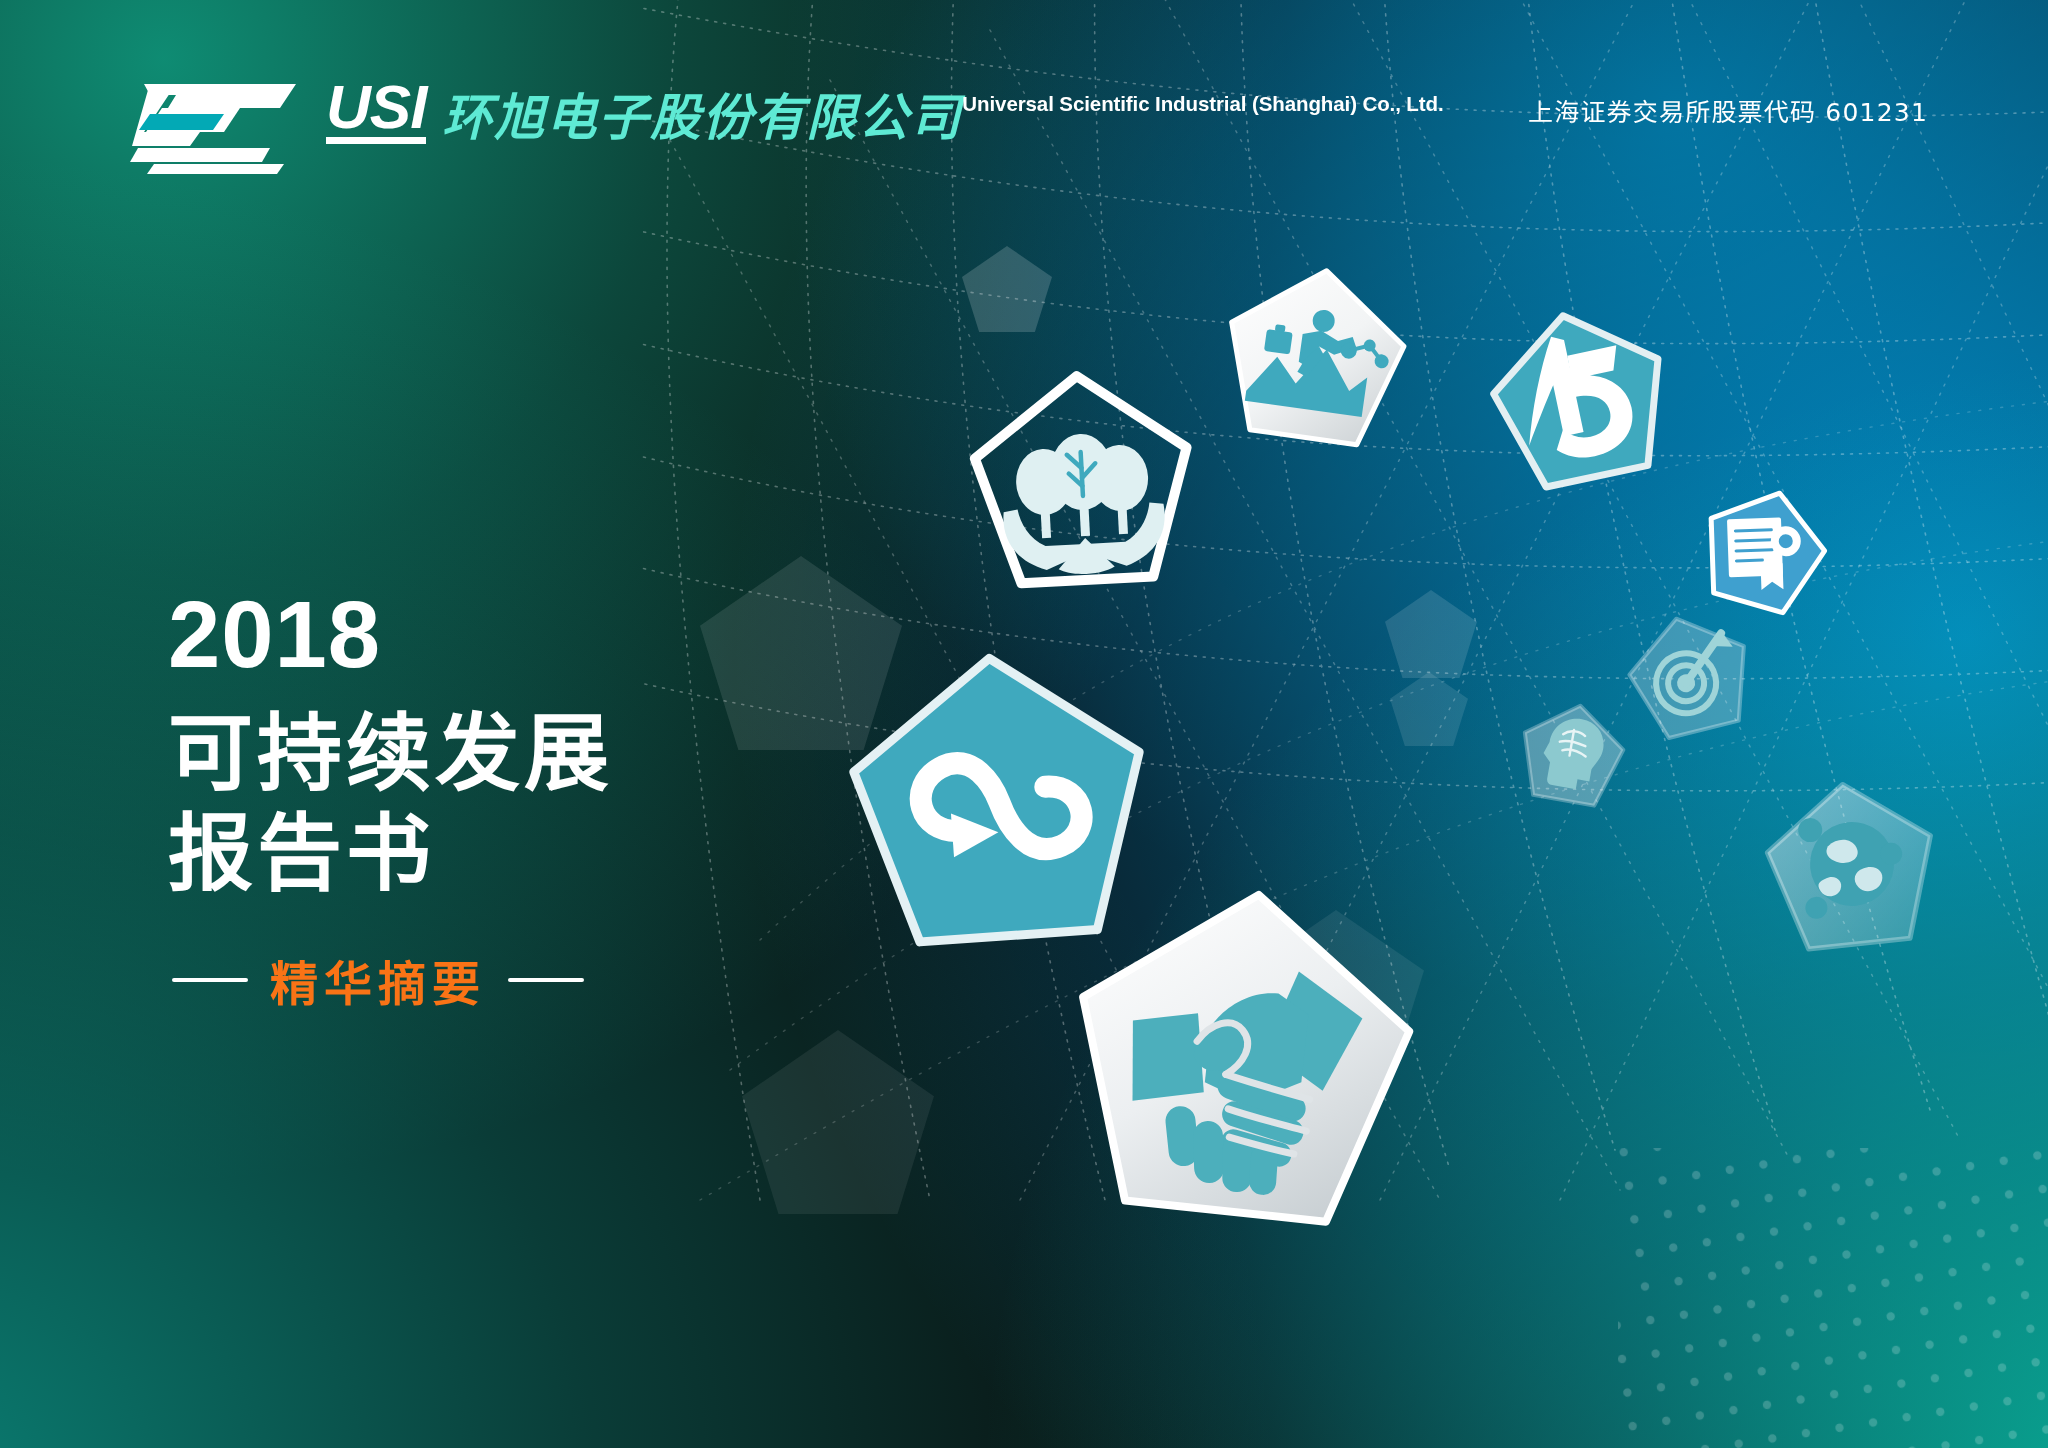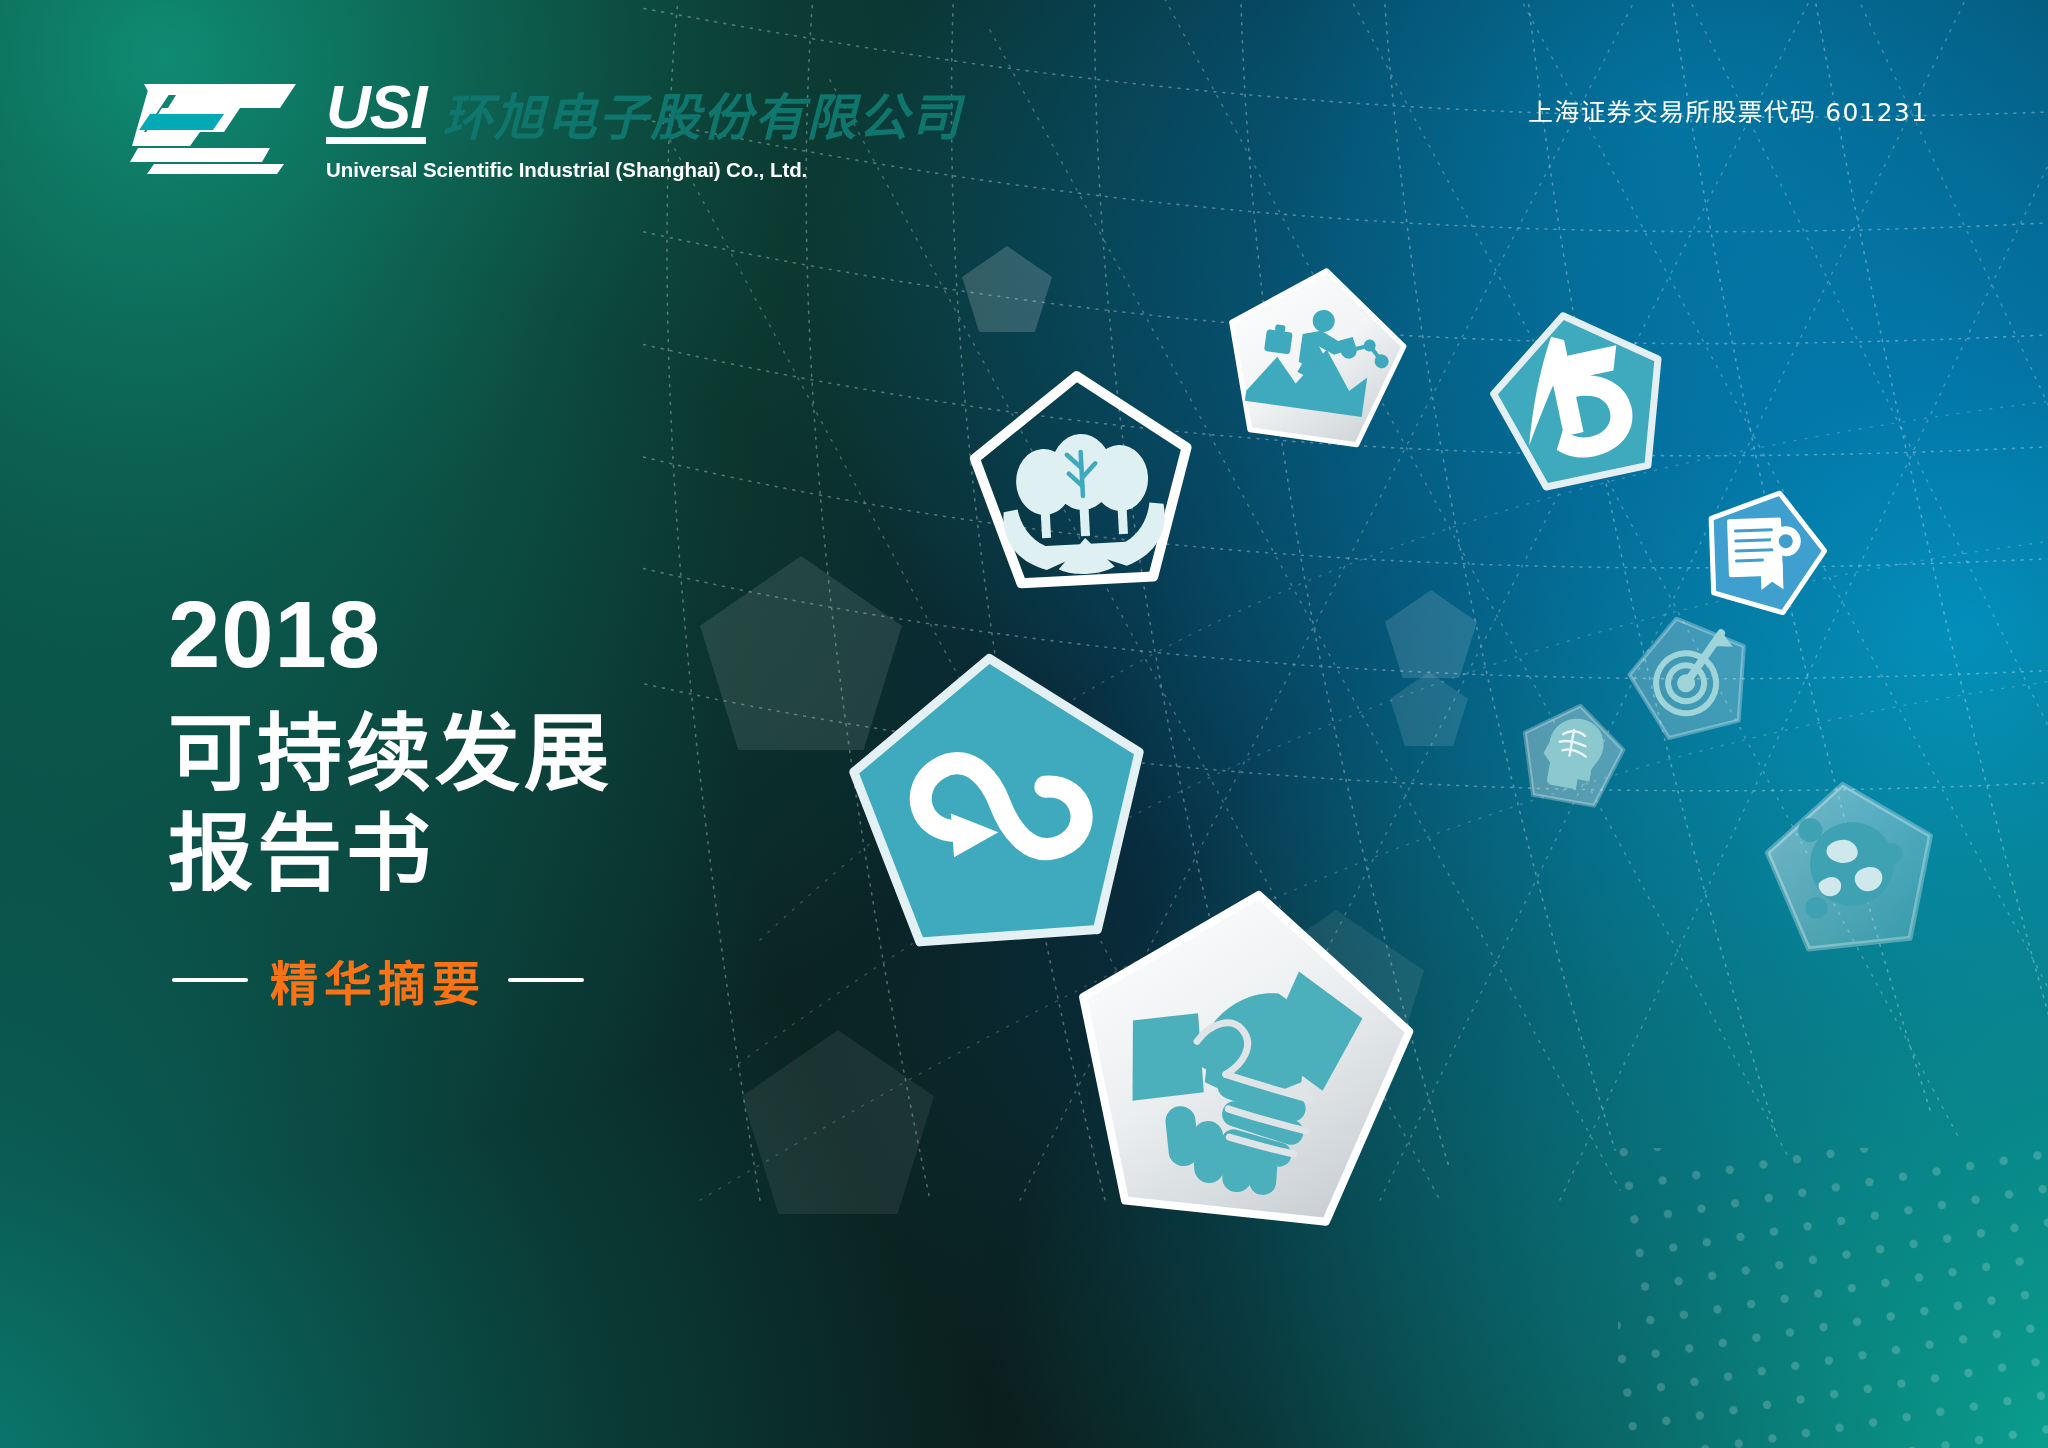--- a/index.html
+++ b/index.html
@@ -83,25 +83,25 @@
     position: absolute;
     left: 120px;
     top: 78px;
     display: flex;
     align-items: flex-start;
     gap: 18px;
   }
   .logo-mark { flex: 0 0 auto; }
   .logo-text-col {
     display: flex;
-    flex-direction: column;
+    flex-direction: row;
     justify-content: flex-start;
   }
   .logo-cn {
-    color: #0f766e;
+    color: #5eead4;
     font-size: 50px;
     font-weight: 700;
     letter-spacing: 2px;
     line-height: 1.04;
     font-family: "DejaVu Sans", "Liberation Sans", sans-serif;
     font-style: italic;
     white-space: nowrap;
   }
   .logo-en {
     color: #ffffff;

